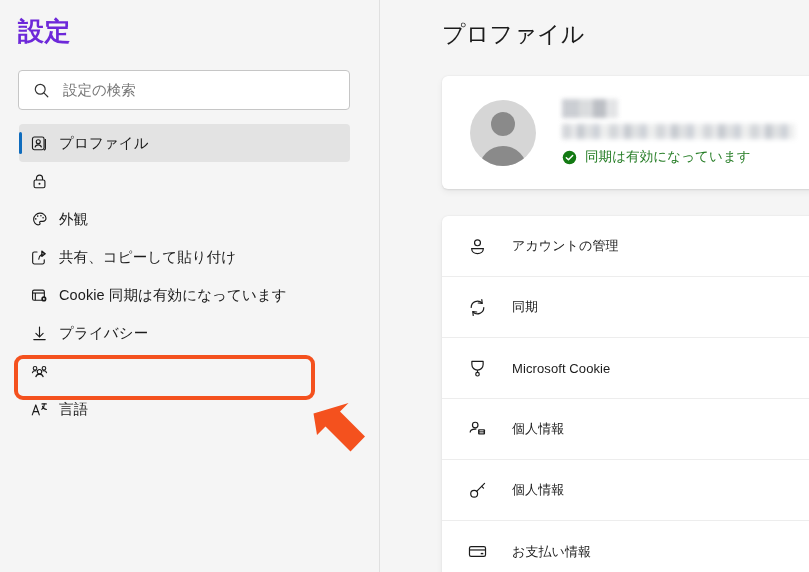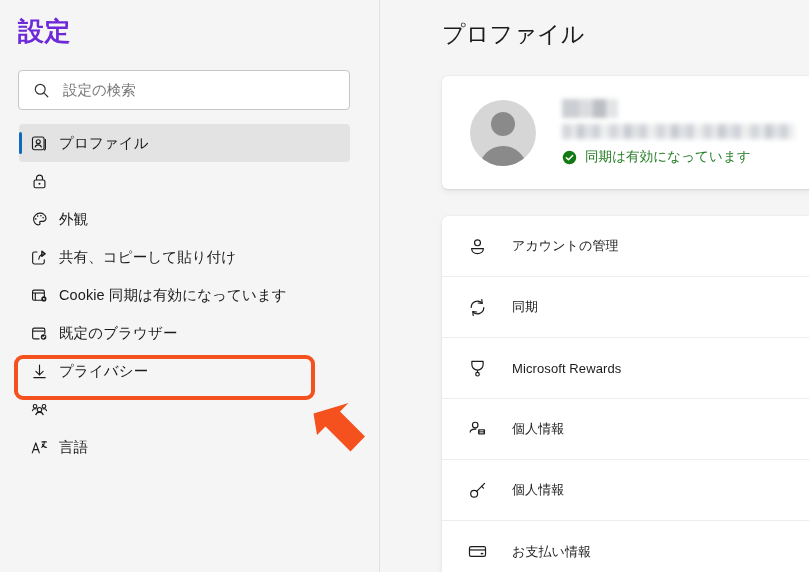--- a/index.html
+++ b/index.html
@@ -350,31 +350,20 @@
             <rect x="2.7" y="4.4" width="12.4" height="10.6" rx="1.6"></rect>
             <line x1="2.7" y1="7.4" x2="15.1" y2="7.4"></line>
             <line x1="5.6" y1="7.4" x2="5.6" y2="15"></line>
             <circle cx="14.6" cy="13.6" r="2.7" fill="#1b1b1b" stroke="none"></circle>
             <circle cx="14.6" cy="13.6" r=".95" fill="#fff" stroke="none"></circle>
           </svg>
         </span>
         <span class="n-label">Cookie 同期は有効になっています</span>
       </div>
 
-      <div class="nav-item">
-        <span class="n-icon">
-          <svg width="19" height="19" viewBox="0 0 20 20" fill="none" stroke="#1b1b1b" stroke-width="1.2">
-            <path d="M15.6 10.4V6a1.6 1.6 0 0 0-1.6-1.6H4.4A1.6 1.6 0 0 0 2.8 6v8.1a1.6 1.6 0 0 0 1.6 1.6h5.6"></path>
-            <line x1="2.8" y1="7.5" x2="15.6" y2="7.5"></line>
-            <circle cx="14.3" cy="13.7" r="2.9" fill="#1b1b1b" stroke="none"></circle>
-            <path d="M13.1 13.7l.85.9 1.65-1.75" stroke="#fff" stroke-width="1.1" fill="none" stroke-linecap="round" stroke-linejoin="round"></path>
-          </svg>
-        </span>
-        <span class="n-label">既定のブラウザー</span>
-      </div>
 
       <div class="nav-item">
         <span class="n-icon">
           <svg width="19" height="19" viewBox="0 0 20 20" fill="none" stroke="#1b1b1b" stroke-width="1.2" stroke-linecap="round" stroke-linejoin="round">
             <line x1="10" y1="3.2" x2="10" y2="13.4"></line>
             <polyline points="6.2,9.9 10,13.6 13.8,9.9"></polyline>
             <line x1="4" y1="16.4" x2="16" y2="16.4"></line>
           </svg>
         </span>
         <span class="n-label">プライバシー</span>
@@ -465,21 +454,21 @@
       </div>
 
       <div class="list-row">
         <span class="l-icon">
           <svg width="21" height="21" viewBox="0 0 22 22" fill="none" stroke="#1b1b1b" stroke-width="1.25" stroke-linejoin="round">
             <path d="M5.1 3.6h11.8v3.2a5.9 5.9 0 0 1-5.9 5.9 5.9 5.9 0 0 1-5.9-5.9z"></path>
             <line x1="11" y1="12.7" x2="11" y2="15.2"></line>
             <circle cx="11" cy="17" r="1.85"></circle>
           </svg>
         </span>
-        <span class="l-label">Microsoft Rewards</span>
+        <span class="l-label">Microsoft Cookie</span>
       </div>
 
       <div class="list-row">
         <span class="l-icon">
           <svg width="21" height="21" viewBox="0 0 22 22" fill="none" stroke="#1b1b1b" stroke-width="1.25">
             <circle cx="8.6" cy="6.3" r="2.9"></circle>
             <path d="M3.3 14.2c0-2.3 2.4-3.5 5.3-3.5h1.2"></path>
             <rect x="11.6" y="10.7" width="7.3" height="5.6" rx="1" fill="#1b1b1b" stroke="none"></rect>
             <line x1="13.1" y1="12.4" x2="17.4" y2="12.4" stroke="#fff" stroke-width="1"></line>
             <line x1="13.1" y1="14.5" x2="17.4" y2="14.5" stroke="#fff" stroke-width="1"></line>

